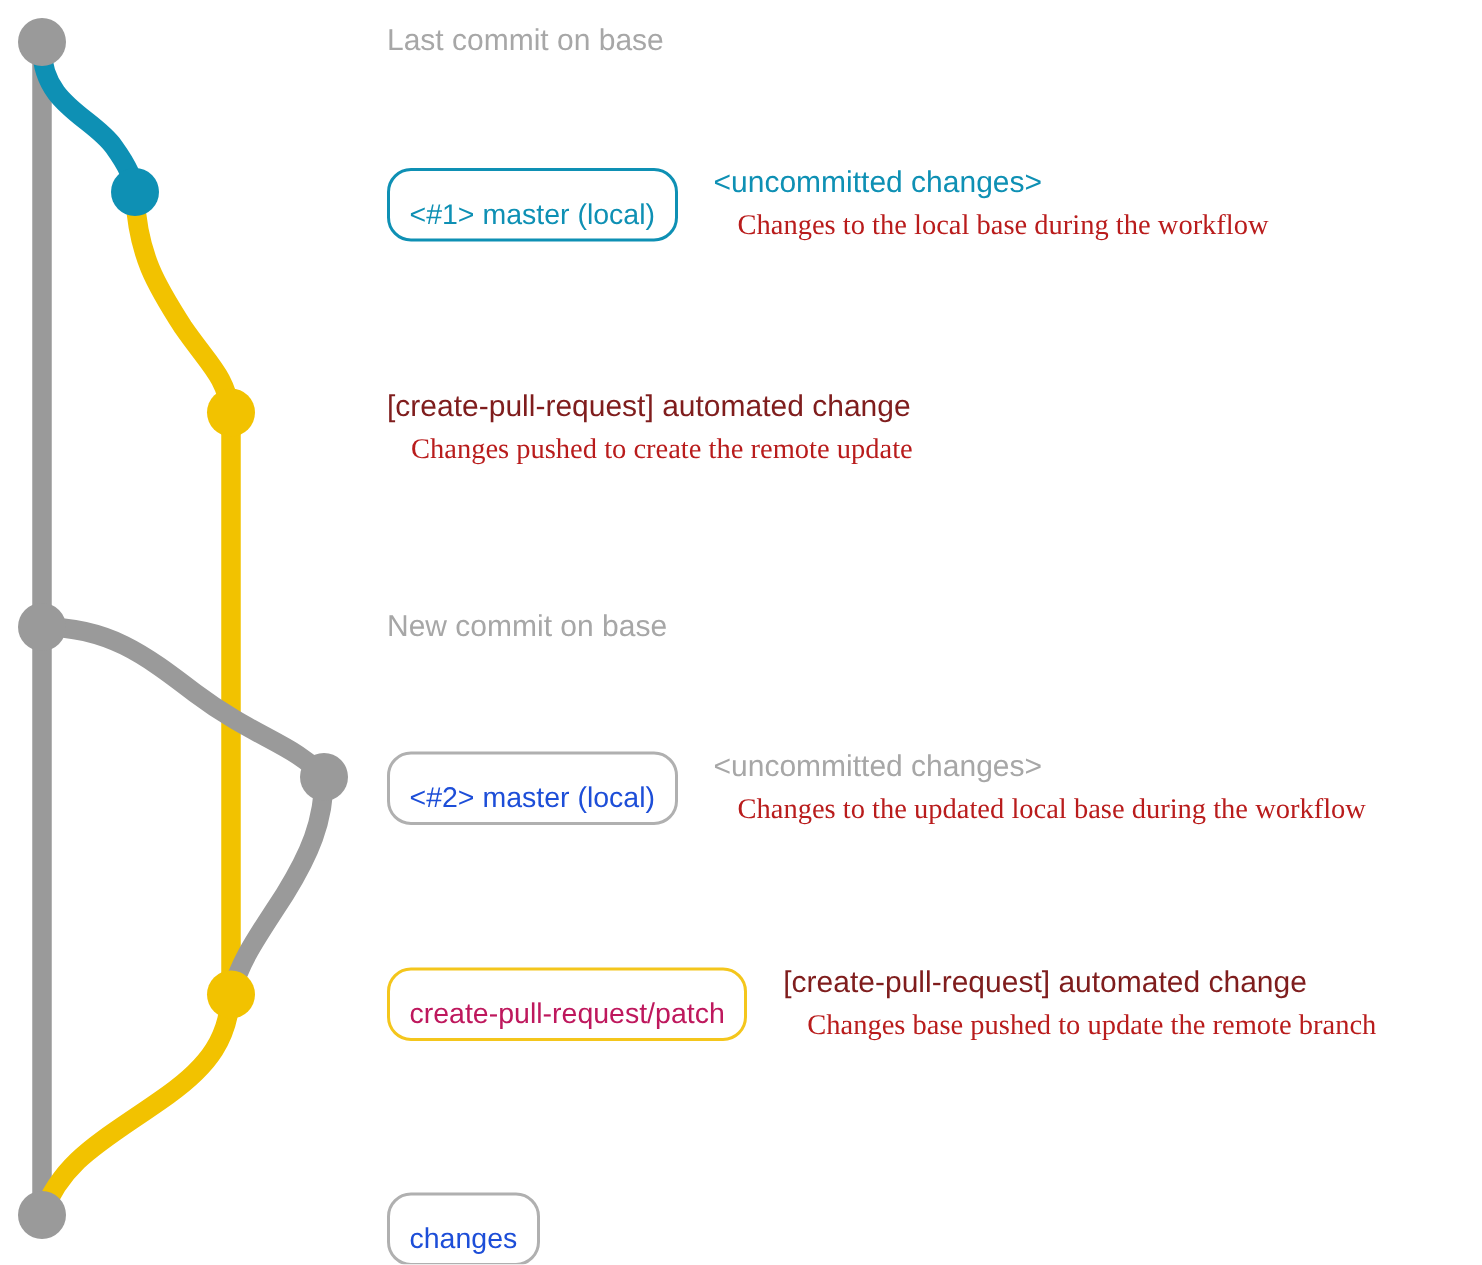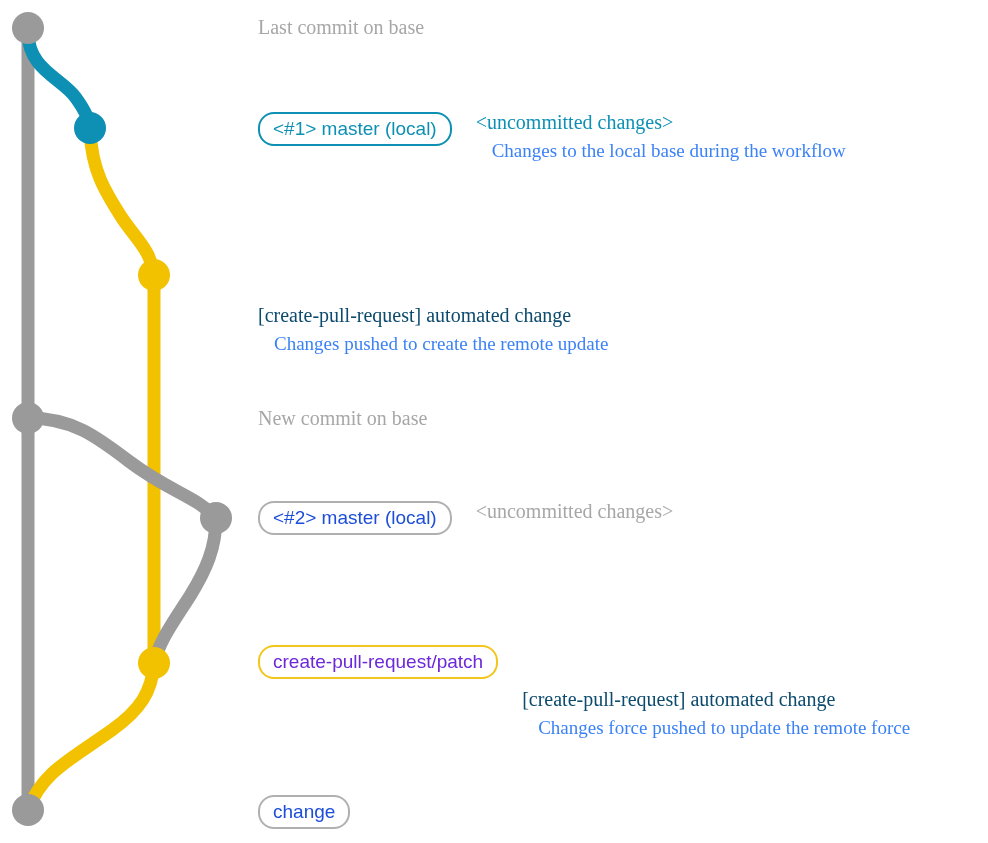--- a/index.html
+++ b/index.html
@@ -33,47 +33,46 @@
     position: absolute;
     left: 258px;
     display: flex;
     align-items: flex-start;
   }
 
   .pill {
     display: inline-block;
     border: 2px solid #999999;
     border-radius: 16px;
-    padding: 5px 13px 6px 13px;
+    padding: 20px 13px 6px 13px;
     font-size: 19px;
     line-height: 1;
     color: #999999;
     white-space: nowrap;
     background: #ffffff;
     box-sizing: border-box;
   }
   .pill.blue   { border-color: #0e90b4; color: #0e90b4; }
-  .pill.yellow { border-color: #f4c61c; color: #6d28d9; }
+  .pill.yellow { border-color: #f4c61c; color: #be185d; }
   .pill.gray   { border-color: #b0b0b0; color: #1d4ed8; }
 
   .headline {
     font-size: 20px;
     line-height: 1;
     white-space: nowrap;
-    font-family: Liberation Serif, serif;
   }
   .headline.blue   { color: #0e90b4; }
-  .headline.yellow { color: #0c4a6e; margin-top: 44px; }
+  .headline.yellow { color: #7f1d1d; }
   .headline.gray   { color: #a7a7a7; }
 
   .subtext {
     font-family: "Liberation Serif", serif;
     font-size: 19px;
     line-height: 1;
-    color: #3b82f6;
+    color: #b91c1c;
     white-space: nowrap;
   }
 
   .stack {
     display: flex;
     flex-direction: column;
   }
   .stack .subtext { margin-top: 9px; }
 
   .pill-gap { margin-left: 14px; }
@@ -138,28 +137,29 @@
   </div>
 
   <div class="row" id="row-new-commit">
     <span class="headline gray">New commit on base</span>
   </div>
 
   <div class="row" id="row-local-2">
     <span class="pill gray">&lt;#2&gt; master (local)</span>
     <span class="stack pill-gap indent-1">
       <span class="headline gray">&lt;uncommitted changes&gt;</span>
+      <span class="subtext indent-2">Changes to the updated local base during the workflow</span>
     </span>
   </div>
 
   <div class="row" id="row-automated-2">
     <span class="pill yellow">create-pull-request/patch</span>
     <span class="stack pill-gap indent-1">
       <span class="headline yellow">[create-pull-request] automated change</span>
-      <span class="subtext indent-2">Changes force pushed to update the remote force</span>
+      <span class="subtext indent-2">Changes base pushed to update the remote branch</span>
     </span>
   </div>
 
   <div class="row" id="row-master-merge">
-    <span class="pill gray">change</span>
+    <span class="pill gray">changes</span>
   </div>
 
 </div>
 
 </body></html>

